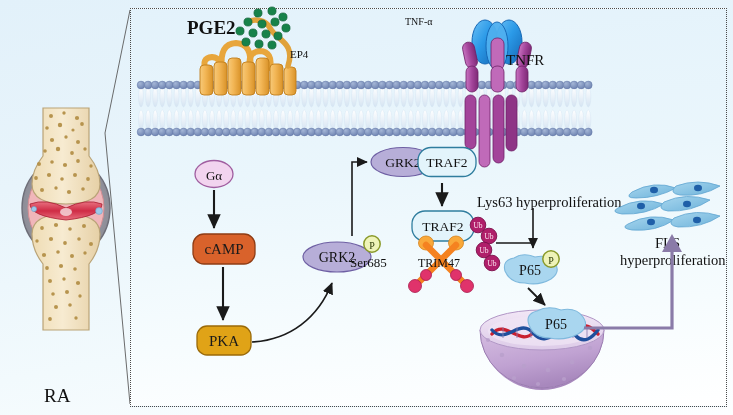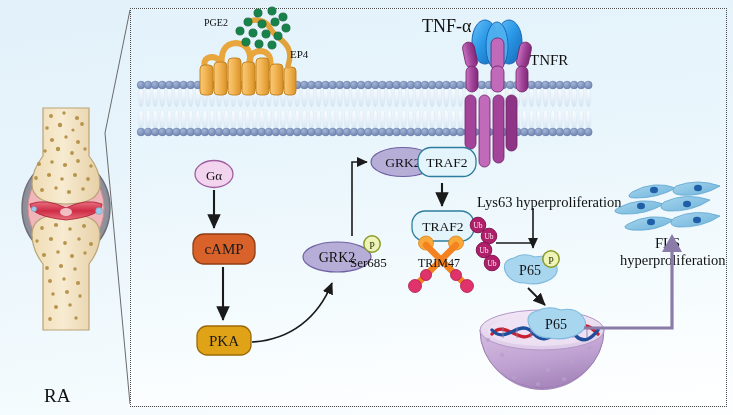--- a/index.html
+++ b/index.html
@@ -444,21 +444,21 @@
         <circle cx="12" cy="23" r="4.1"></circle>
       <circle cx="25" cy="25" r="4.1"></circle>
         <circle cx="38" cy="26" r="4.1"></circle>
       <circle cx="50" cy="28" r="4.1"></circle>
         <circle cx="18" cy="34" r="4.1"></circle>
       <circle cx="31" cy="36" r="4.1"></circle>
         <circle cx="44" cy="37" r="4.1"></circle>
     </g>
   </svg>
 
-  <div class="lbl" style="left:204px;top:18px;font-size:10px;">PGE2</div>
+  <div class="lbl" style="left:187px;top:18px;font-size:19px;font-weight:bold;">PGE2</div>
   <div class="lbl" style="left:290px;top:49px;font-size:11px;">EP4</div>
 
   <svg class="abs" style="left:452px;top:14px;" width="110" height="130">
     <defs>
       <linearGradient id="tnfG" x1="0" y1="0" x2="1" y2="1">
         <stop offset="0%" stop-color="#6cc0f5"></stop>
         <stop offset="45%" stop-color="#2b9ae8"></stop>
         <stop offset="100%" stop-color="#1567b5"></stop>
       </linearGradient>
       <linearGradient id="tnfrG" x1="0" y1="0" x2="1" y2="0">
@@ -484,22 +484,22 @@
     </g>
   </svg>
 
   <svg class="abs" style="left:463px;top:95px;" width="60" height="82">
     <rect x="2" y="0" width="11" height="54" rx="5.5" fill="#a3449a" stroke="#6f2268" stroke-width="0.8"></rect>
     <rect x="16" y="0" width="11" height="72" rx="5.5" fill="#c06ab9" stroke="#6f2268" stroke-width="0.8"></rect>
     <rect x="30" y="0" width="11" height="68" rx="5.5" fill="#a3449a" stroke="#6f2268" stroke-width="0.8"></rect>
     <rect x="43" y="0" width="11" height="56" rx="5.5" fill="#8e3486" stroke="#6f2268" stroke-width="0.8"></rect>
   </svg>
 
-  <div class="lbl" style="left:422px;top:17px;font-size:18px;">TNF-α</div>
-  <div class="lbl" style="left:506px;top:53px;font-size:15px;padding-left:24px;">TNFR</div>
+  <div class="lbl" style="left:405px;top:17px;font-size:10px;">TNF-α</div>
+  <div class="lbl" style="left:506px;top:53px;font-size:15px;">TNFR</div>
 
   <svg class="abs" style="left:193px;top:158px;" width="42" height="32">
     <ellipse cx="21" cy="16" rx="19" ry="13.5" fill="#f2d4ef" stroke="#a05ea0" stroke-width="1.3"></ellipse>
     <text x="21" y="21.5" text-anchor="middle" font-family="Liberation Serif, serif" font-size="13" fill="#111">Gα</text>
   </svg>
 
   <svg class="abs" style="left:192px;top:233px;" width="64" height="32">
     <rect x="1" y="1" width="62" height="30" rx="11" fill="#d9622b" stroke="#8f3c14" stroke-width="1.3"></rect>
     <text x="32" y="21" text-anchor="middle" font-family="Liberation Serif, serif" font-size="15" fill="#1a1a1a">cAMP</text>
   </svg>

